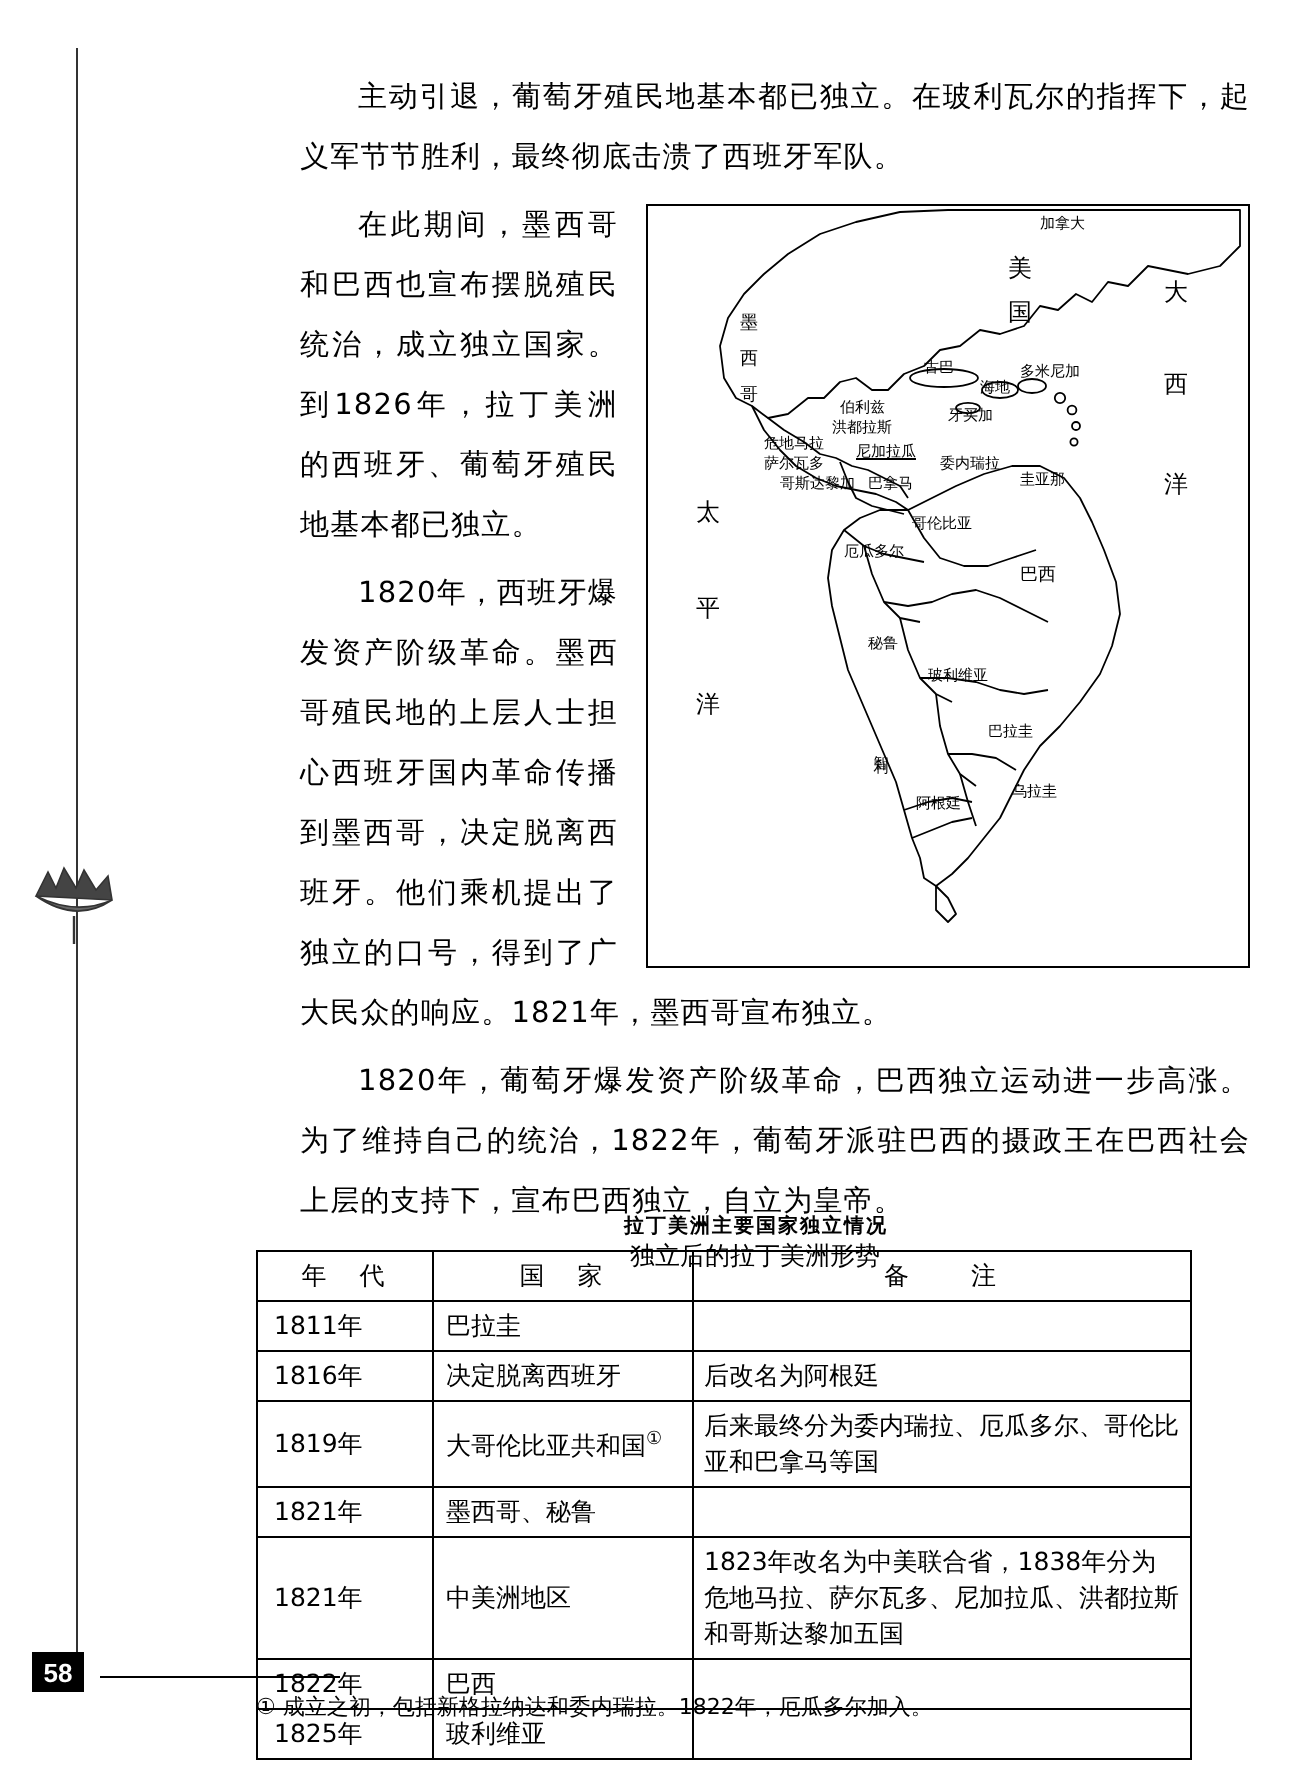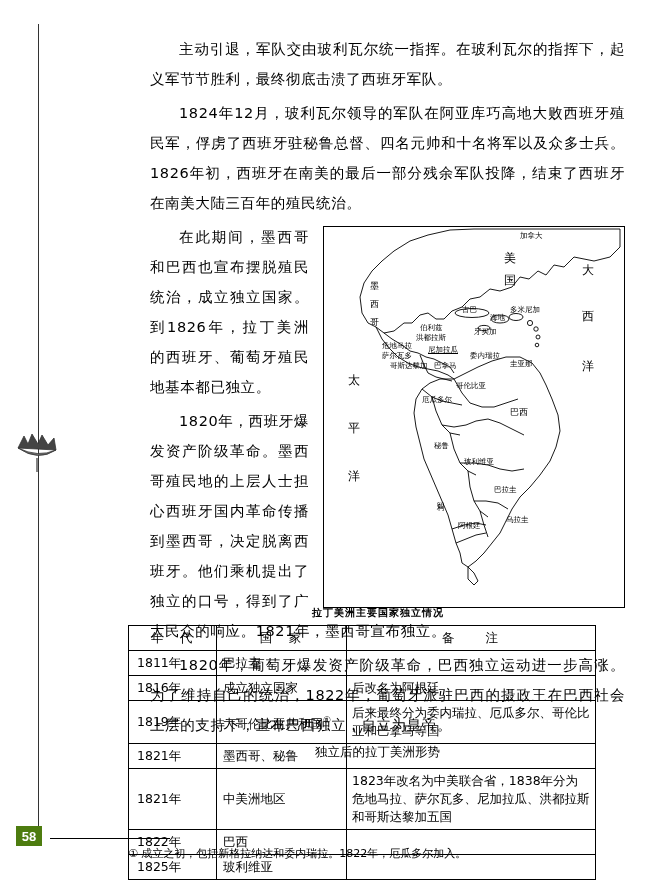--- a/index.html
+++ b/index.html
@@ -38,21 +38,21 @@
     width: 48px;
     height: 40px;
   }
 
   .page-number {
     position: absolute;
     left: 16px;
     top: 826px;
     width: 26px;
     height: 20px;
-    background: #4d7c0f;
+    background: #000000;
     color: #fff;
     font-size: 13px;
     font-weight: bold;
     display: flex;
     align-items: center;
     justify-content: center;
     font-family: "Liberation Sans", sans-serif;
   }
 
   
@@ -180,22 +180,21 @@
       <path d="M4 16 L10 4 L14 12 L18 2 L24 12 L28 3 L34 13 L40 6 L42 18 Z" fill="#444"></path>
       <path d="M4 16 Q24 26 42 18 Q24 30 4 16 Z" fill="#666"></path>
       <line x1="23" y1="26" x2="23" y2="40" stroke="#333" stroke-width="1.2"></line>
     </g>
   </svg>
 
   <div class="page-number">58</div>
 
   <div class="content">
 
-    <p class="para">主动引退，军队交由玻利瓦尔统一指挥。在玻利瓦尔的指挥下，起义军节节胜利，最终彻底击溃了西班牙军队。</p>
-    <p class="para">1824年12月，玻利瓦尔领导的军队在阿亚库巧高地大败西班牙殖民军，俘虏了西班牙驻秘鲁总督、四名元帅和十名将军以及众多士兵。1826年初，西班牙在南美的最后一部分残余军队投降，结束了西班牙在南美大陆三百年的殖民统治。</p>
+    <p class="para">主动引退，葡萄牙殖民地基本都已独立。在玻利瓦尔的指挥下，起义军节节胜利，最终彻底击溃了西班牙军队。</p>
 
     <div class="wrap-area">
 
       <div class="map-box">
         <svg class="map-svg" width="298" height="378" viewBox="0 0 298 378">
           <rect x="0" y="0" width="298" height="378" fill="#ffffff"></rect>
           <g fill="none" stroke="#000" stroke-width="0.9" stroke-linejoin="round">
 
             <path d="M150 2 L296 2 L296 20 L286 30 L270 34 L250 30 L240 40 L230 38 L222 48 L214 44 L205 52 L196 50 L188 60 L176 64 L166 62 L156 70 L146 72 L138 80 L128 84 L120 92 L112 92 L104 86 L96 88 L88 96 L80 96 L70 104 L60 106 L52 100 L44 96 L38 86 L36 70 L40 56 L48 44 L58 34 L70 24 L86 14 L104 8 L126 3 Z"></path>
 
@@ -242,21 +241,21 @@
         <div class="mlabel big" style="left:180px; top:48px;">国</div>
         <div class="mlabel" style="left:46px; top:54px;">墨</div>
         <div class="mlabel" style="left:46px; top:72px;">西</div>
         <div class="mlabel" style="left:46px; top:90px;">哥</div>
         <div class="mlabel big" style="left:258px; top:38px;">大</div>
         <div class="mlabel big" style="left:258px; top:84px;">西</div>
         <div class="mlabel big" style="left:258px; top:134px;">洋</div>
         <div class="mlabel big" style="left:24px; top:148px;">太</div>
         <div class="mlabel big" style="left:24px; top:196px;">平</div>
         <div class="mlabel big" style="left:24px; top:244px;">洋</div>
-        <div class="mlabel tiny" style="left:138px; top:78px;">古巴</div>
+        <div class="mlabel tiny" style="left:138px; top:78px;font-family:Liberation Mono, monospace;">古巴</div>
         <div class="mlabel tiny" style="left:166px; top:86px;">海地</div>
         <div class="mlabel tiny" style="left:186px; top:78px;">多米尼加</div>
         <div class="mlabel tiny" style="left:150px; top:100px;">牙买加</div>
         <div class="mlabel tiny" style="left:96px; top:96px;">伯利兹</div>
         <div class="mlabel tiny" style="left:92px; top:106px;">洪都拉斯</div>
         <div class="mlabel tiny" style="left:58px; top:114px;">危地马拉</div>
         <div class="mlabel tiny" style="left:104px; top:118px;text-decoration:underline;">尼加拉瓜</div>
         <div class="mlabel tiny" style="left:58px; top:124px;">萨尔瓦多</div>
         <div class="mlabel tiny" style="left:66px; top:134px;">哥斯达黎加</div>
         <div class="mlabel tiny" style="left:110px; top:134px;">巴拿马</div>
@@ -295,21 +294,21 @@
         </tr>
       </thead>
       <tbody>
         <tr>
           <td class="c1">1811年</td>
           <td class="c2">巴拉圭</td>
           <td class="c3"></td>
         </tr>
         <tr>
           <td class="c1">1816年</td>
-          <td class="c2">成立独立国家</td>
+          <td class="c2">决定脱离西班牙</td>
           <td class="c3">后改名为阿根廷</td>
         </tr>
         <tr>
           <td class="c1">1819年</td>
           <td class="c2"><span>大哥伦比亚共和国</span><sup class="fn">①</sup></td>
           <td class="c3">后来最终分为委内瑞拉、厄瓜多尔、哥伦比亚和巴拿马等国</td>
         </tr>
         <tr>
           <td class="c1">1821年</td>
           <td class="c2">墨西哥、秘鲁</td>

